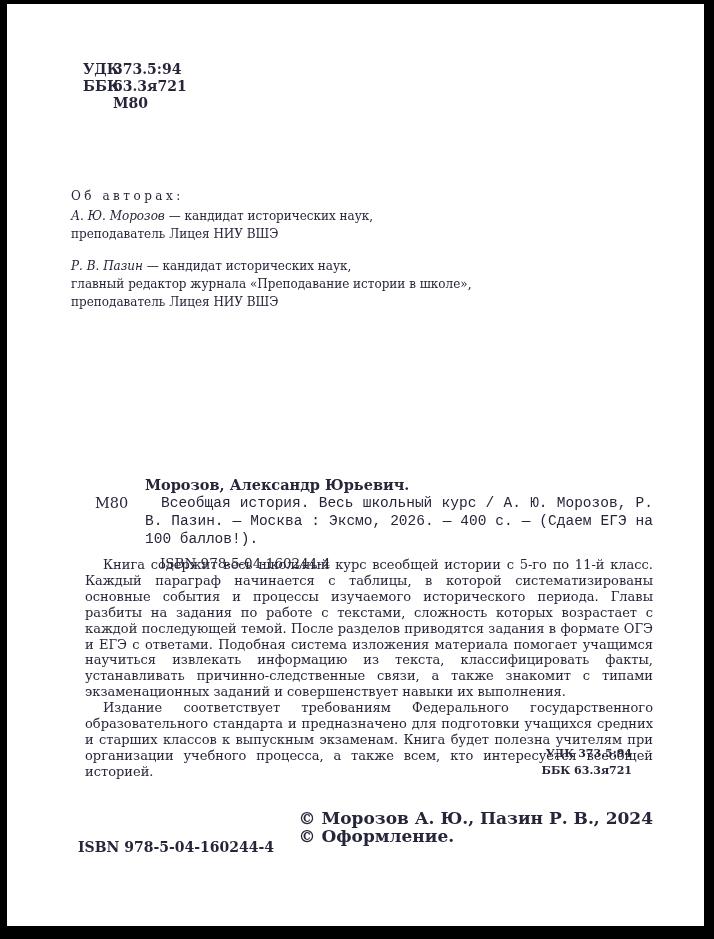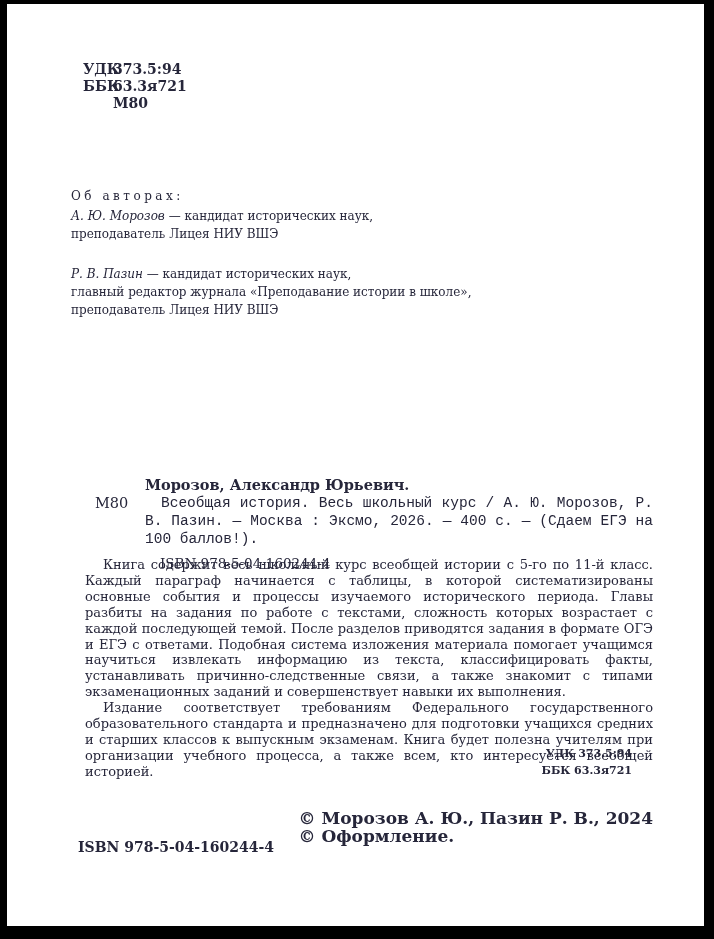--- a/index.html
+++ b/index.html
@@ -19,21 +19,21 @@
 
   
   .top-codes { left: 76px; top: 57px; font-size: 14px; font-weight: bold; line-height: 17px; }
   .code-label { display: inline-block; width: 30px; }
   .code-indent { padding-left: 30px; }
 
   
   .about { left: 64px; top: 182px; width: 568px; text-align: left; font-size: 12px; line-height: 18px; }
   .about-heading { letter-spacing: 3.5px; line-height: 20px; }
   .author-block-1 { margin-top: 1px; }
-  .author-block-2 { margin-top: 22px; }
+  .author-block-2 { margin-top: 14px; }
   .name-italic { font-style: italic; }
 
   
   .bib { left: 78px; top: 472px; width: 568px; font-size: 14.5px; line-height: 18px; }
   .bib-code { position: absolute; left: 10px; top: 18px; }
   .bib-main { margin-left: 60px; text-align: justify; }
   .bib-author { font-weight: bold; }
   .bib-desc { text-indent: 16px; font-family: Liberation Mono, monospace; }
   .bib-isbn { margin-left: 75px; margin-top: 6px; font-size: 13.5px; }
 

